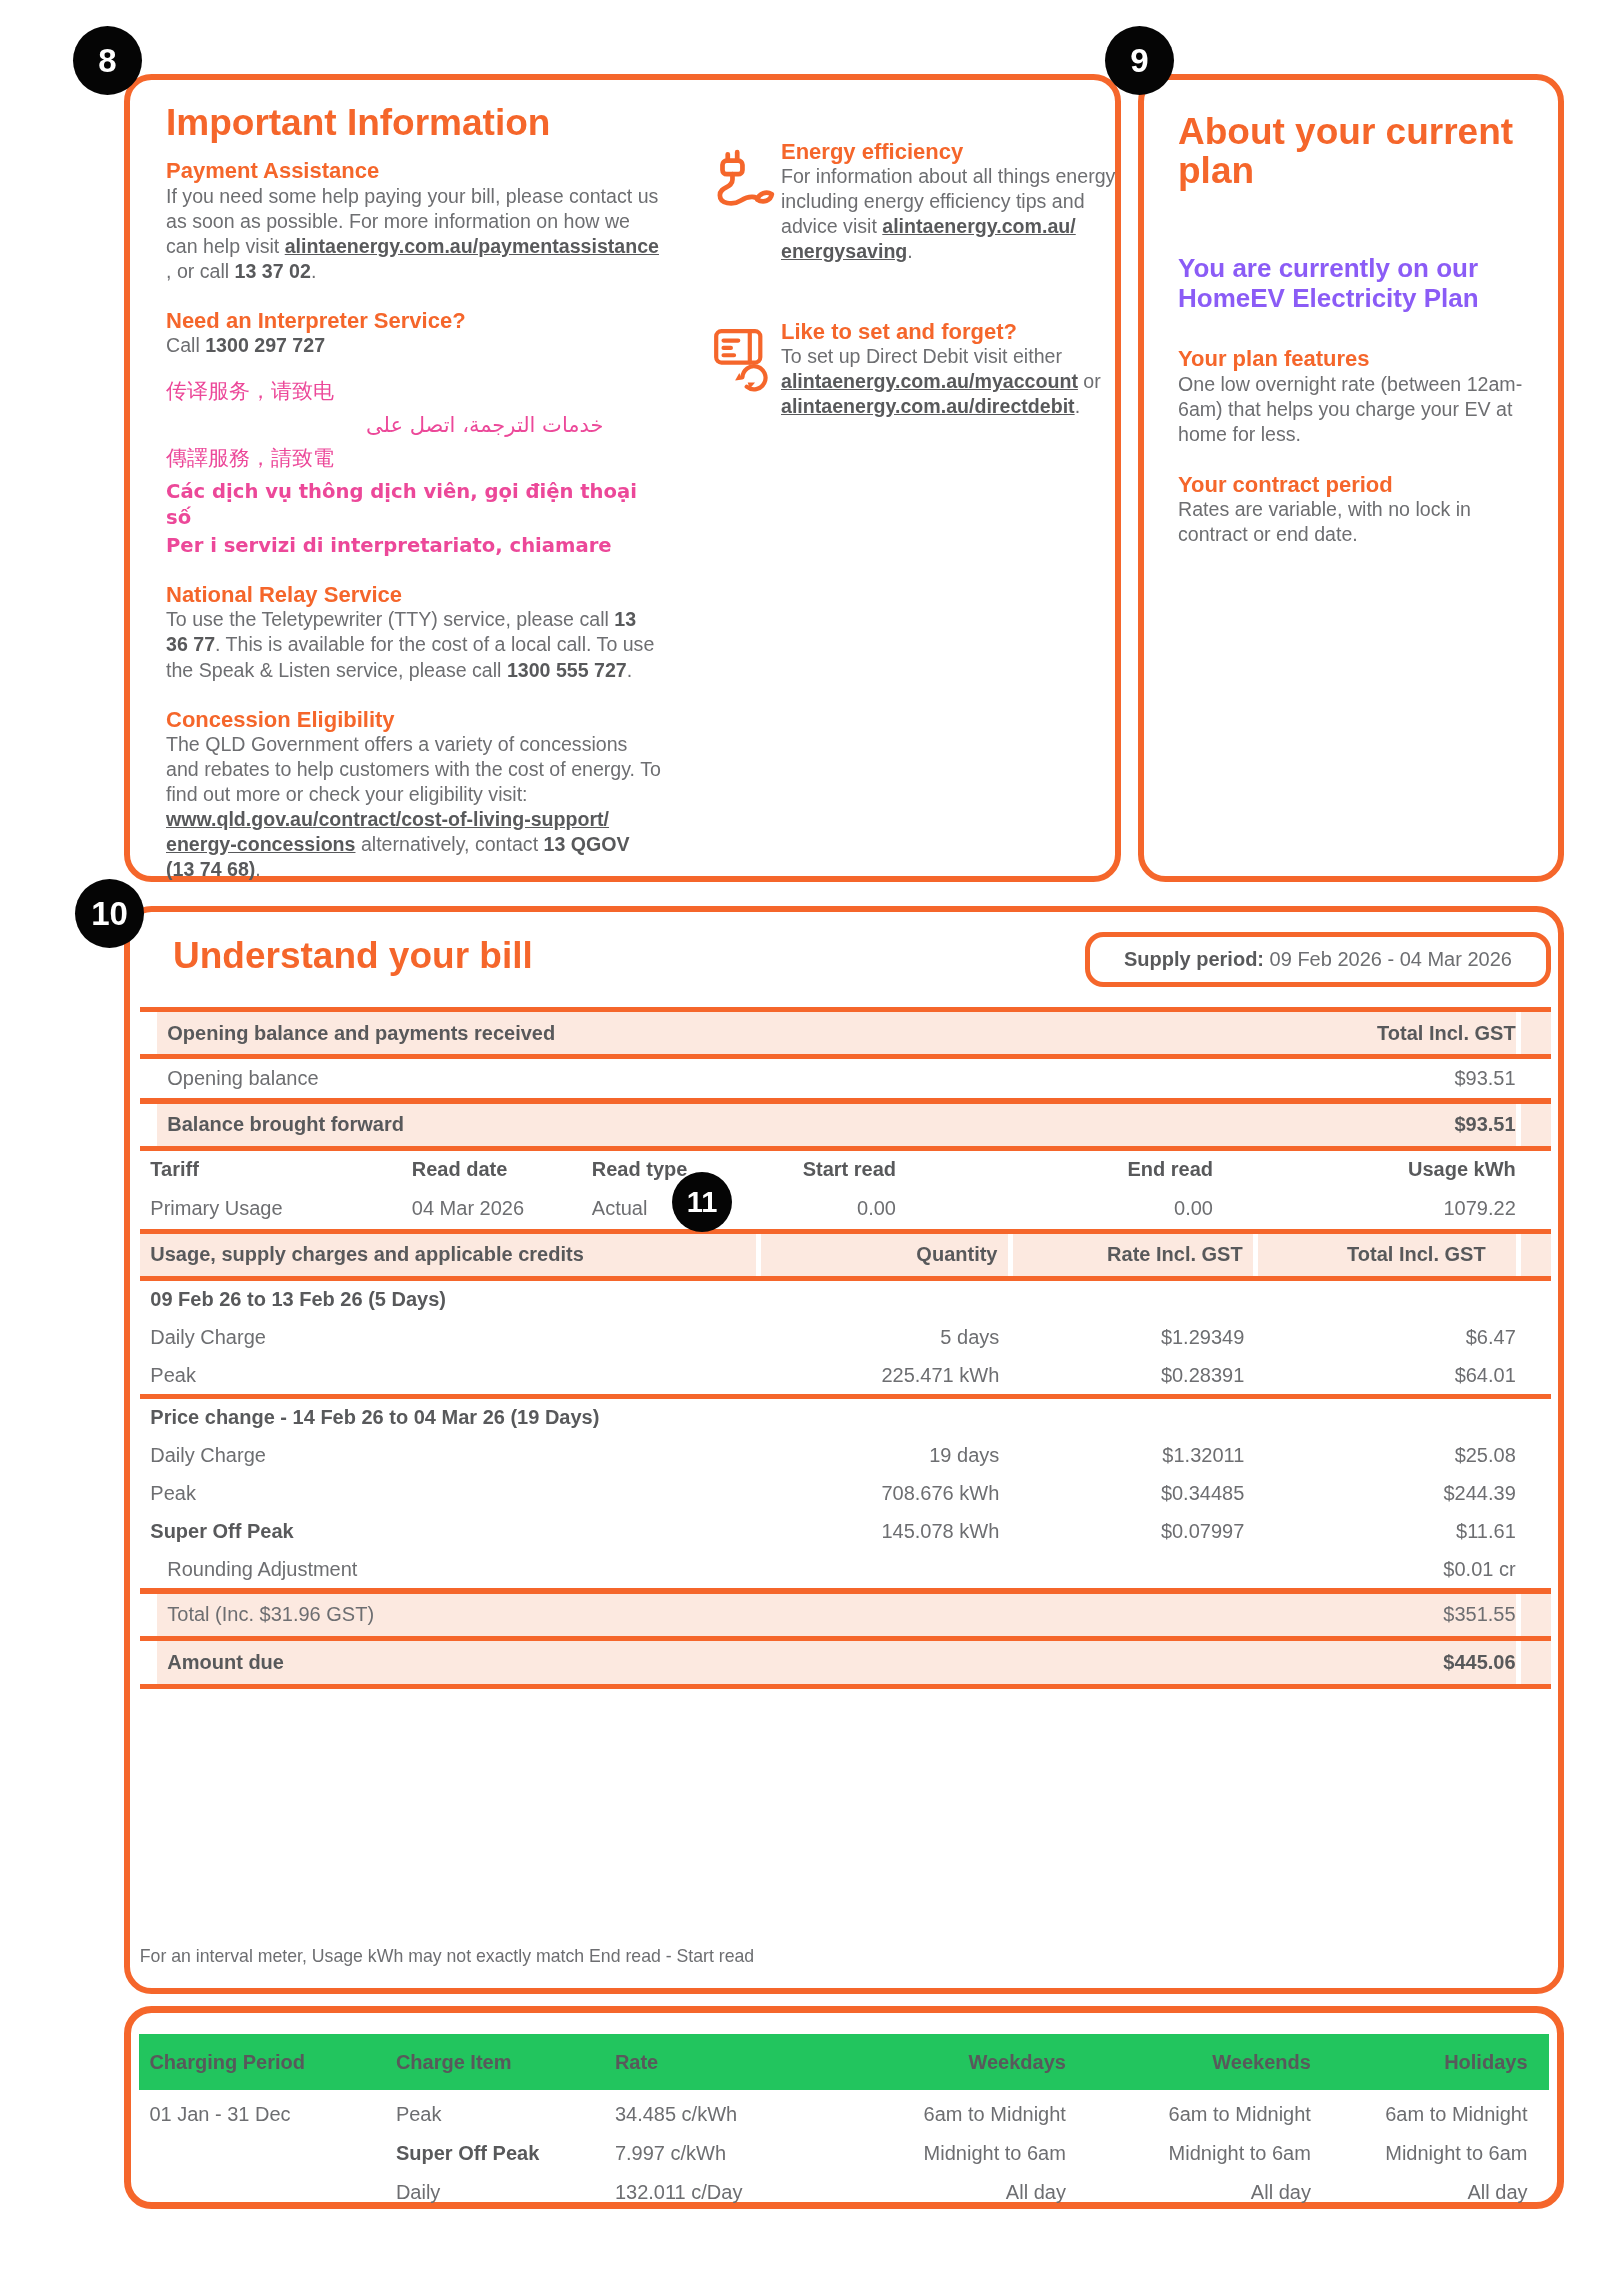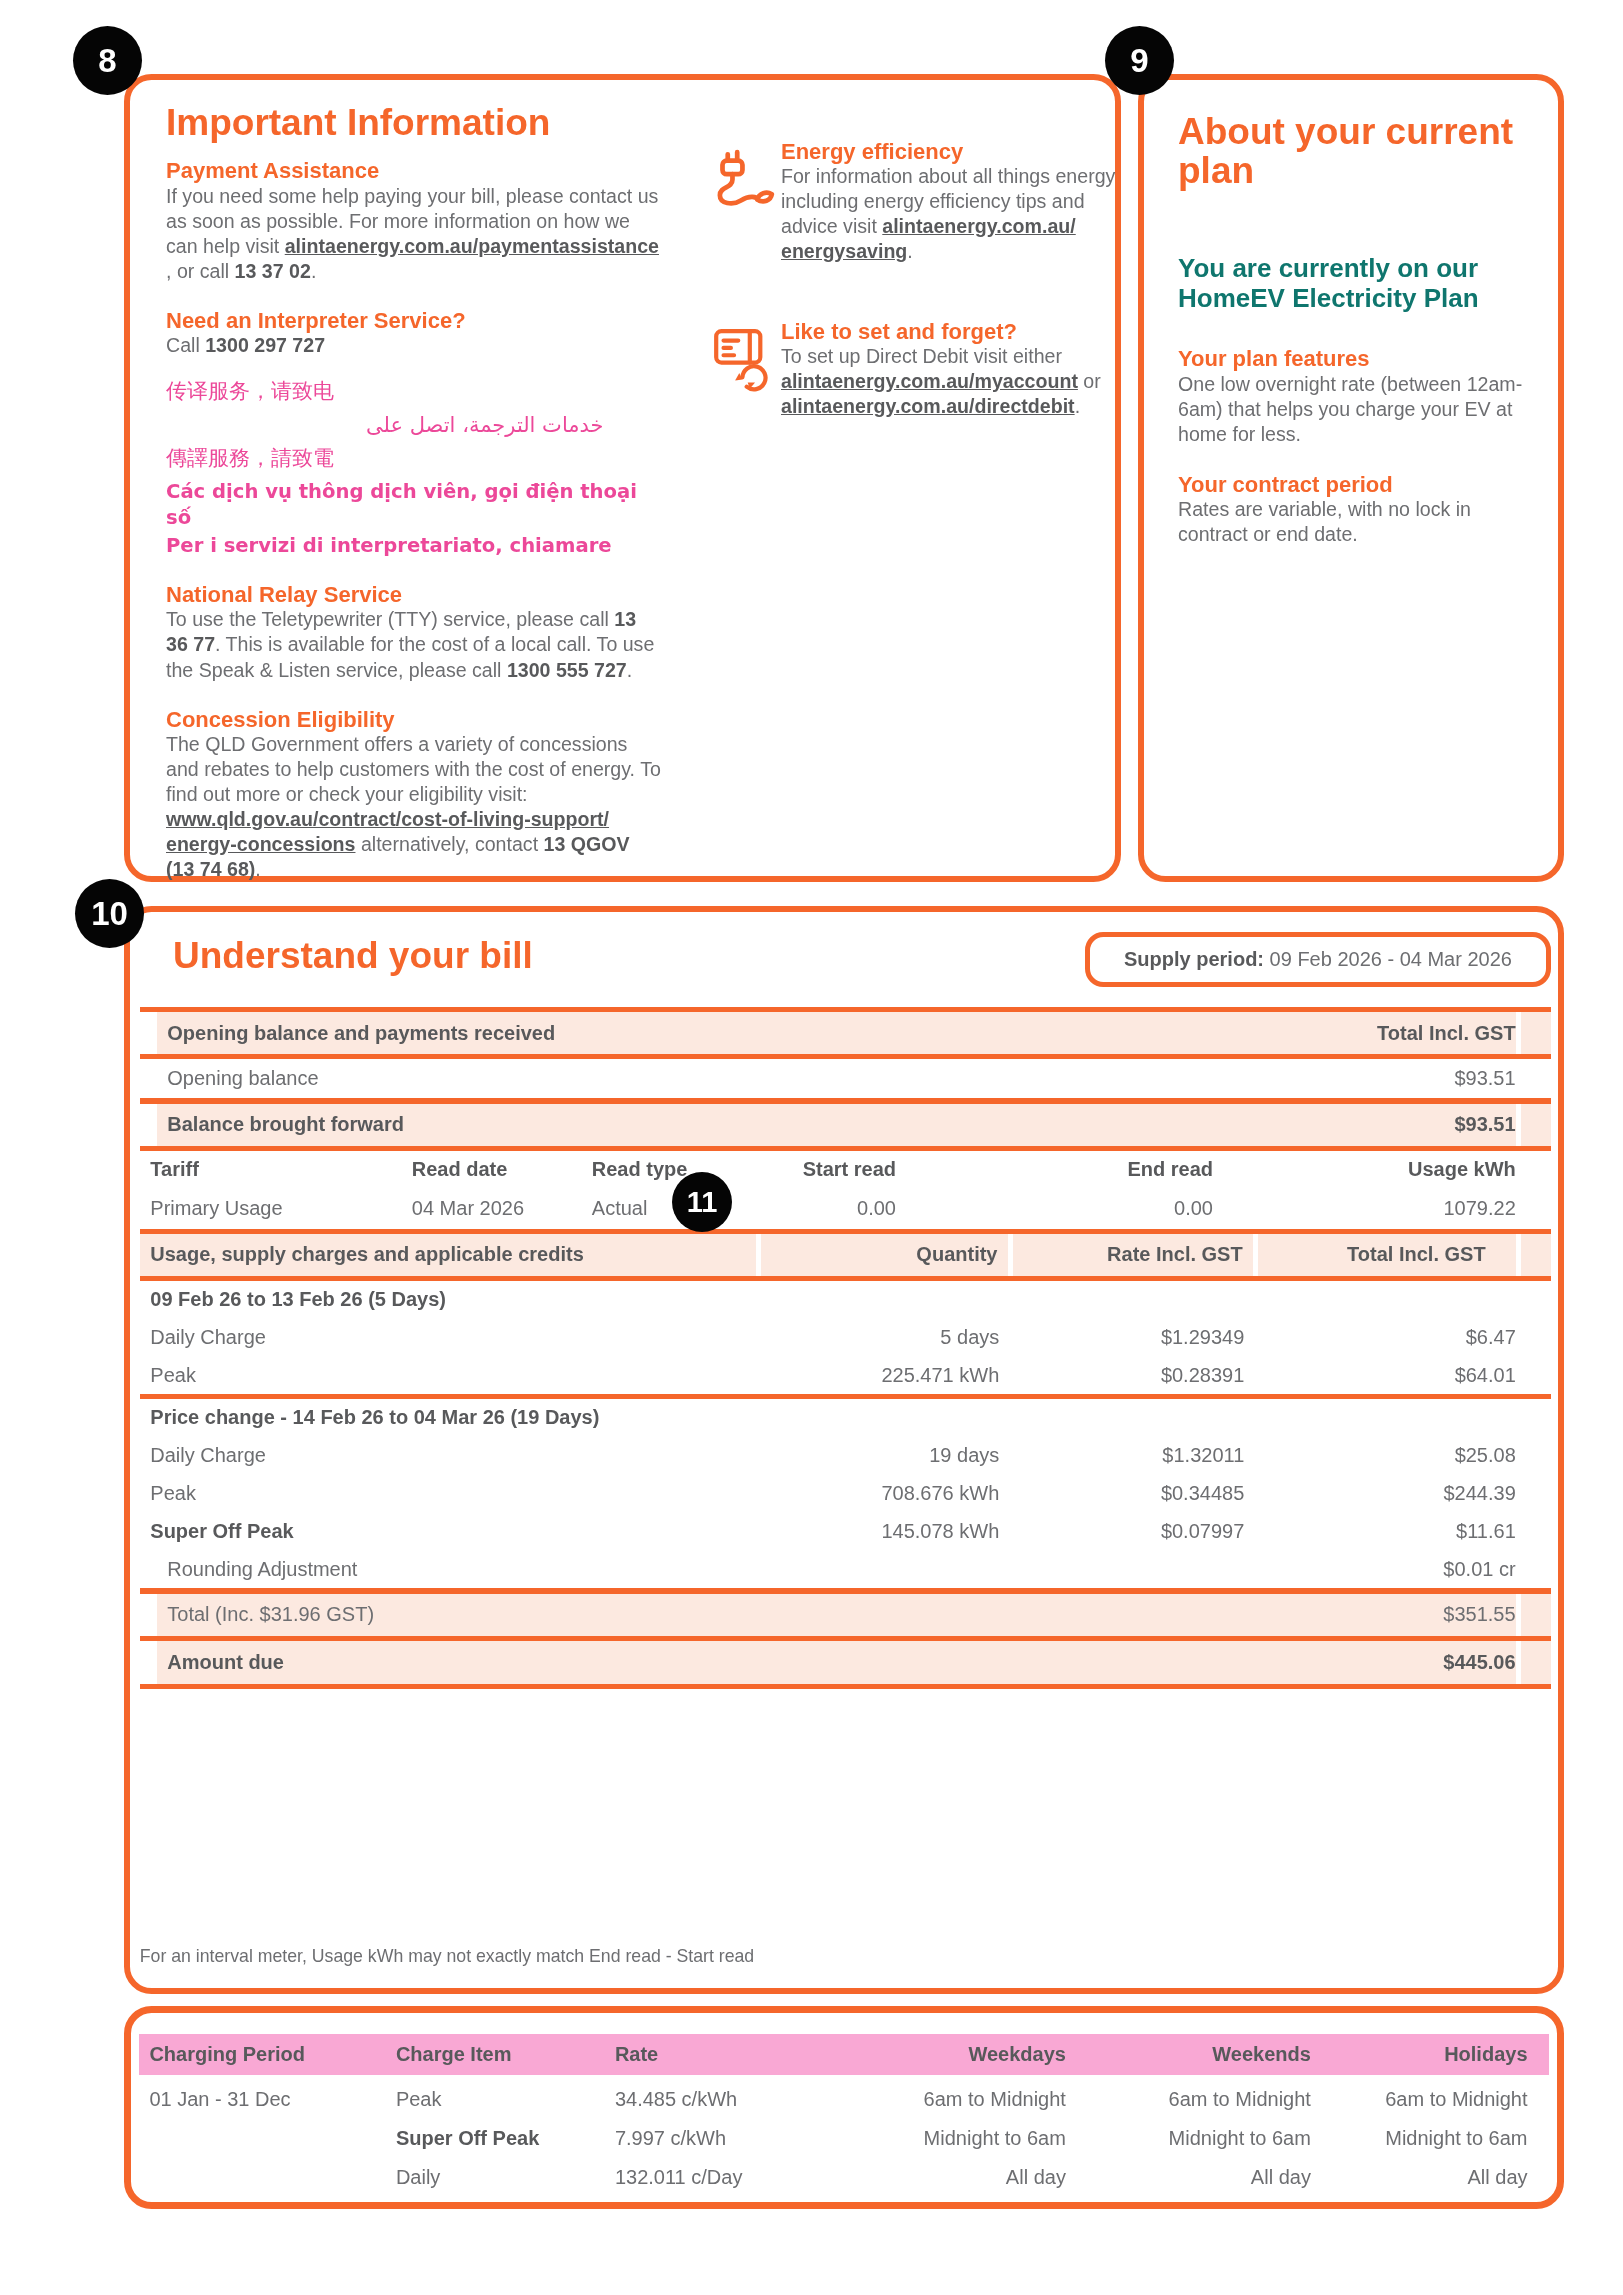--- a/index.html
+++ b/index.html
@@ -26,21 +26,21 @@
   .leftcol{width:497px;flex:none;}
   .rightcol{width:432px;flex:none;margin-left:49px;padding-top:36px;}
   .icon-sec{display:flex;margin-bottom:56px;}
   .icon-cell{width:69px;flex:none;padding-top:2.6px;}
   .icon-cell svg{width:63px;height:76px;}
   .icon-txt{flex:1;}
   .gap-lg{margin-top:25px;}
   .gap-md{margin-top:17px;}
   
   .planpad{padding:33px 27.5px 0 34px;}
-  .plan-statement{color:#0f766e;font-weight:bold;font-size:26px;line-height:1.15;margin-top:63px;}
+  .plan-statement{color:#8b5cf6;font-weight:bold;font-size:26px;line-height:1.15;margin-top:63px;}
   
   .pill{
     position:absolute;left:955px;top:19.6px;width:466px;height:55px;border:5.2px solid #F5662B;border-radius:18.3px;
     box-sizing:border-box;display:flex;align-items:center;justify-content:center;font-size:20px;white-space:pre;
   }
   .billtable{position:absolute;left:9.8px;top:95px;width:1411px;}
   .rule{height:5.2px;background:#F5662B;}
   .trow{display:grid;align-items:center;box-sizing:border-box;}
   .cols-open{grid-template-columns:1fr 30px;column-gap:5.2px;padding-left:17px;}
   .cols-tariff{grid-template-columns:272px 180px 173px 141px 317px 1fr;}
@@ -50,21 +50,21 @@
   .h64{height:42px;} .h60{height:39px;} .h56{height:37px;} .h62{height:41px;} .h58{height:38px;} .h66{height:43px;}
   .cell{font-size:20px;box-sizing:border-box;}
   .pl{padding-left:10.5px;}
   .ral{text-align:right;justify-content:flex-end;display:flex;align-items:center;height:100%;}
   .pr15{padding-right:9.8px;} .pr16{padding-right:10.5px;} .pr54{padding-right:35px;} .pr46{padding-right:30px;}
   .spread{display:flex;justify-content:space-between;align-items:center;height:100%;}
   .footnote{position:absolute;left:9.8px;top:1034px;font-size:17.7px;color:#6D6E71;}
   
   .chargegrid{position:absolute;left:7.9px;right:7.9px;top:21px;}
   .crow{display:grid;grid-template-columns:257px 219px 281px 170px 245px 1fr;align-items:center;font-size:20px;}
-  .chead{background:#f9a8d4;height:41px;}
+  .chead{background:#22c55e;height:56px;}
   .cr{height:39px;}
   .cr1{margin-top:5.2px;}
 </style>
 </head>
 <body>
 
 <div id="page">
 
   <div class="badge" style="left:73px;top:26px;">8</div>
   <div class="badge" style="left:1105px;top:26px;">9</div>

